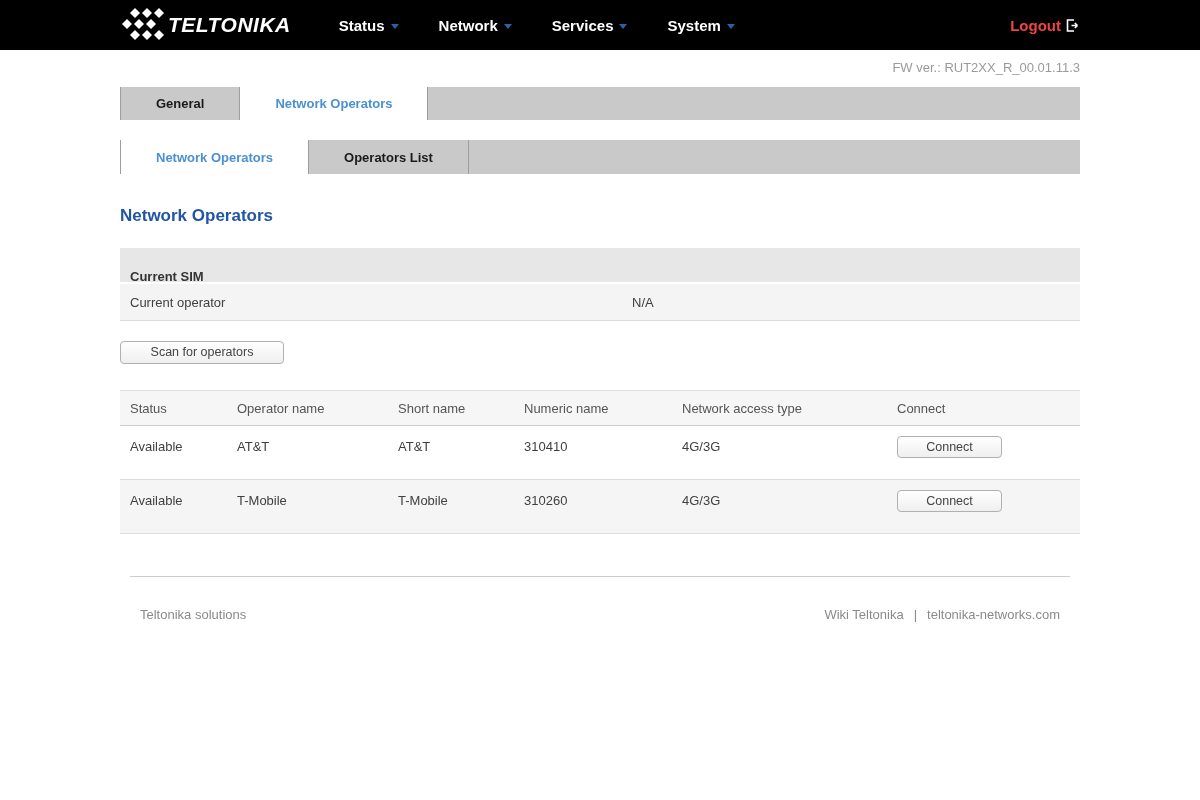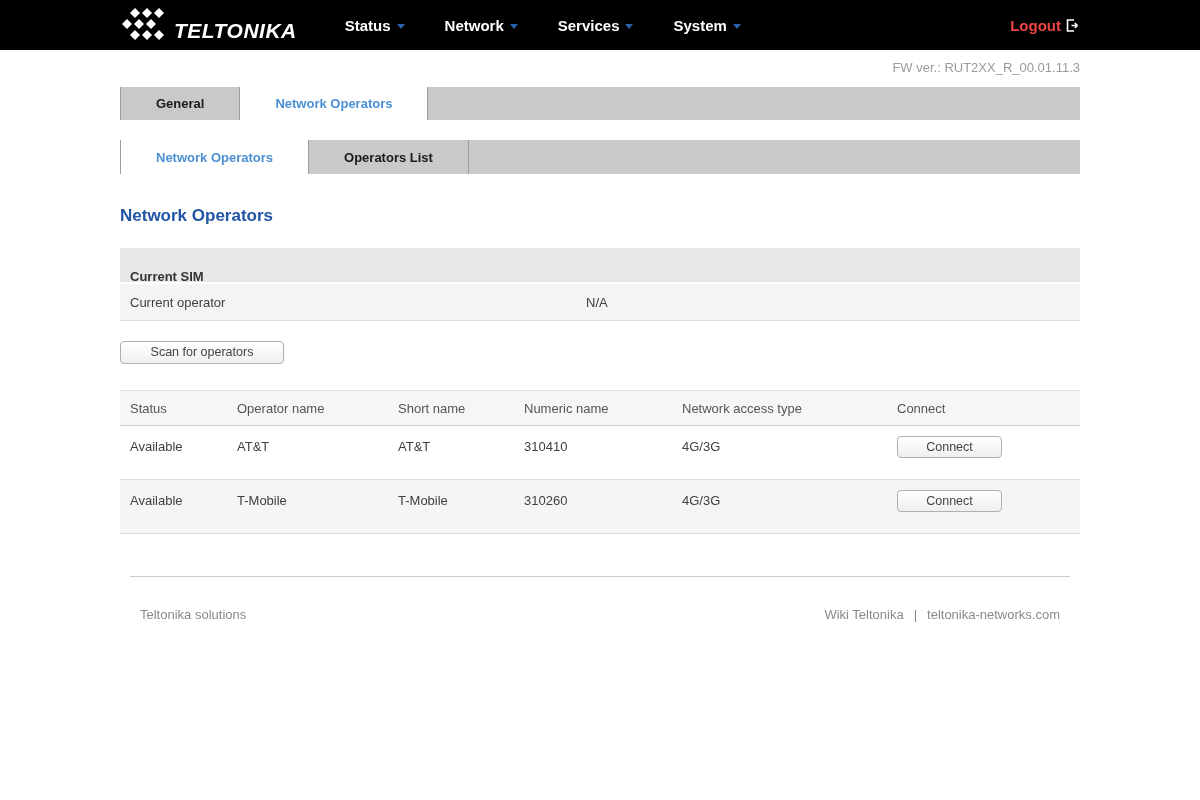--- a/index.html
+++ b/index.html
@@ -1,21 +1,21 @@
 <!DOCTYPE html>
 <html><head>
 <meta charset="utf-8">
 <style>
   * { margin: 0; padding: 0; box-sizing: border-box; }
   html, body { width: 1200px; background: #fff; font-family: "Liberation Sans", sans-serif; color: #404040; }
 
   
   .topbar { background: #000; height: 50px; }
   .topbar-inner { width: 960px; margin: 0 auto; height: 50px; display: flex; align-items: center; }
-  .brand { display: flex; align-items: flex-end; gap: 6px; cursor: pointer; }
+  .brand { display: flex; align-items: center; cursor: pointer; }
   .brand-text { color: #fff; font-weight: bold; font-style: italic; font-size: 21px; letter-spacing: .5px; }
   .mainnav { display: flex; gap: 40px; margin-left: 48px; }
   .nav-item { color: #fff; font-weight: bold; font-size: 15px; cursor: pointer; display: flex; align-items: center; }
   .caret { display: inline-block; width: 0; height: 0; border-left: 4px solid transparent; border-right: 4px solid transparent; border-top: 5px solid #2a62a8; margin-left: 6px; margin-top: 3px; }
   .logout { margin-left: auto; color: #ef4444; font-weight: bold; font-size: 15px; cursor: pointer; display: flex; align-items: center; gap: 3px; }
 
   
   .fw-ver { width: 960px; margin: 0 auto; text-align: right; color: #9a9a9a; font-size: 13px; padding: 10px 0 8px 0; }
 
   
@@ -28,21 +28,21 @@
   .tab:first-child { border-left: 1px solid #9e9e9e; }
   .tab.active { background: #fff; color: #4a90d2; }
 
   
   .page-title { color: #2255a5; font-size: 17px; font-weight: bold; margin: 32px 0 22px 0; }
 
   
   .section-header { background: #e7e7e7; height: 34px; line-height: 34px; padding: 12px 10px; font-weight: bold; font-size: 13px; color: #333; margin-bottom: 2px; }
   .kv-row { background: #f4f4f4; height: 37px; display: flex; align-items: center; border-bottom: 1px solid #ddd; position: relative; font-size: 13px; }
   .kv-label { padding-left: 10px; }
-  .kv-value { position: absolute; left: 466px; }
+  .kv-value { position: absolute; left: 512px; }
 
   
   .btn { display: inline-block; border: 1px solid #b0b0b0; border-radius: 4px; background: linear-gradient(#ffffff, #efefef); font-size: 12.5px; color: #444; text-align: center; cursor: pointer; font-family: "Liberation Sans", sans-serif; }
   .scan-btn { width: 164px; height: 23px; line-height: 21px; margin: 20px 0 14px 0; }
   .connect-btn { width: 105px; height: 22px; line-height: 20px; margin-top: 10px; }
   .select-btn { width: 94px; height: 24px; line-height: 22px; margin-left: 12px; }
 
   
   .op-table { margin-top: 12px; }
   .op-grid { display: grid; grid-template-columns: 107px 161px 126px 158px 215px 1fr; padding-left: 10px; font-size: 13px; }

